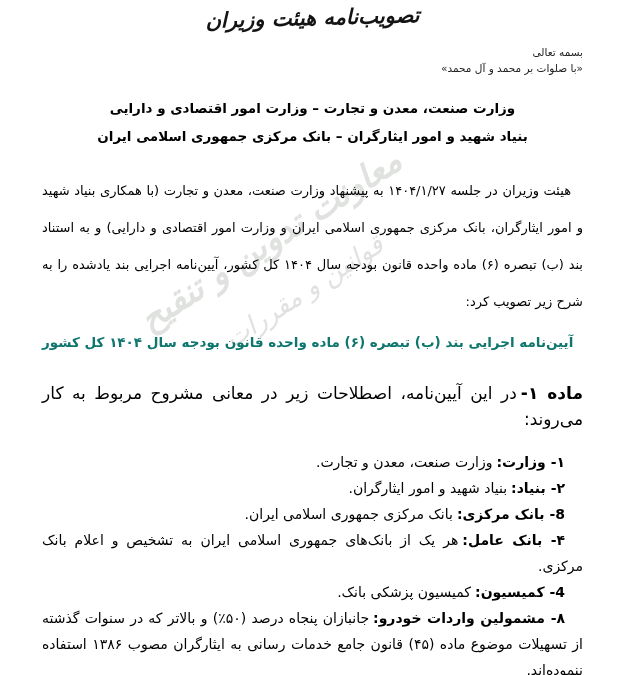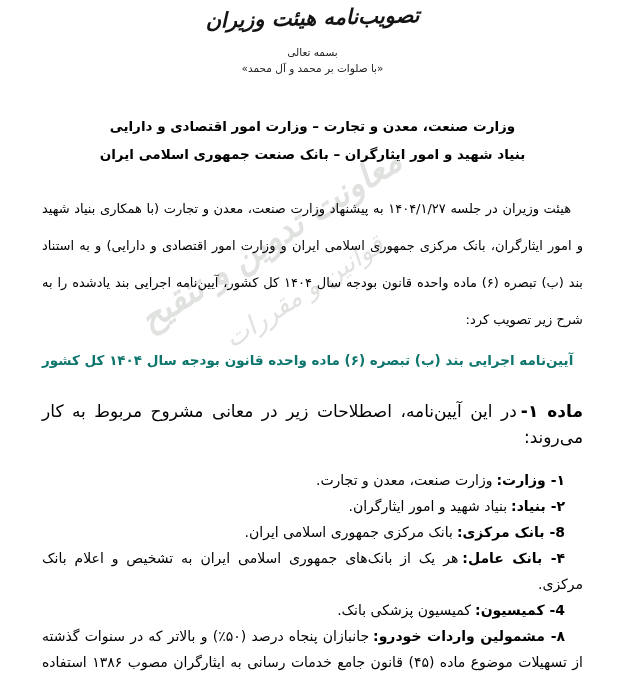--- a/index.html
+++ b/index.html
@@ -27,34 +27,33 @@
     text-align: center;
     font-size: 21px;
     font-weight: bold;
     font-style: italic;
     transform: rotate(-1.5deg);
     letter-spacing: 1px;
     margin-top: 2px;
     color: #141414;
   }
   .bismillah {
-    text-align: center;
     font-size: 10.5px;
     margin-top: 16px;
     color: #222;
   }
   .salawat {
-    text-align: center;
+    text-align: right;
     font-size: 10.5px;
     margin-top: 4px;
     color: #222;
   }
   
   .addressees {
-    margin-top: 38px;
+    margin-top: 20px;
     text-align: center;
     font-weight: bold;
     font-size: 13.5px;
     line-height: 28px;
     color: #000;
   }
   
   .preamble {
     margin-top: 22px;
     font-size: 13px;
@@ -132,21 +131,21 @@
   </div>
 
   <div class="content">
 
     <div class="calligraphy">تصویب‌نامه هیئت وزیران</div>
     <div class="bismillah">بسمه تعالی</div>
     <div class="salawat">«با صلوات بر محمد و آل محمد»</div>
 
     <div class="addressees">
       <div>وزارت صنعت، معدن و تجارت – وزارت امور اقتصادی و دارایی</div>
-      <div>بنیاد شهید و امور ایثارگران – بانک صنعت جمهوری اسلامی ایران</div>
+      <div>بنیاد شهید و امور ایثارگران – بانک مرکزی جمهوری اسلامی ایران</div>
     </div>
 
     <p class="preamble">هیئت وزیران در جلسه ۱۴۰۴/۱/۲۷ به پیشنهاد وزارت صنعت، معدن و تجارت (با همکاری بنیاد شهید و امور ایثارگران، بانک مرکزی جمهوری اسلامی ایران و وزارت امور اقتصادی و دارایی) و به استناد بند (ب) تبصره (۶) ماده واحده قانون بودجه سال ۱۴۰۴ کل کشور، آیین‌نامه اجرایی بند یادشده را به شرح زیر تصویب کرد:</p>
 
     <div class="reg-title">آیین‌نامه اجرایی بند (ب) تبصره (۶) ماده واحده قانون بودجه سال ۱۴۰۴ کل کشور</div>
 
     <p class="article-head">
       <b>ماده ۱-</b><span>در این آیین‌نامه، اصطلاحات زیر در معانی مشروح مربوط به کار می‌روند:</span>
     </p>
 

